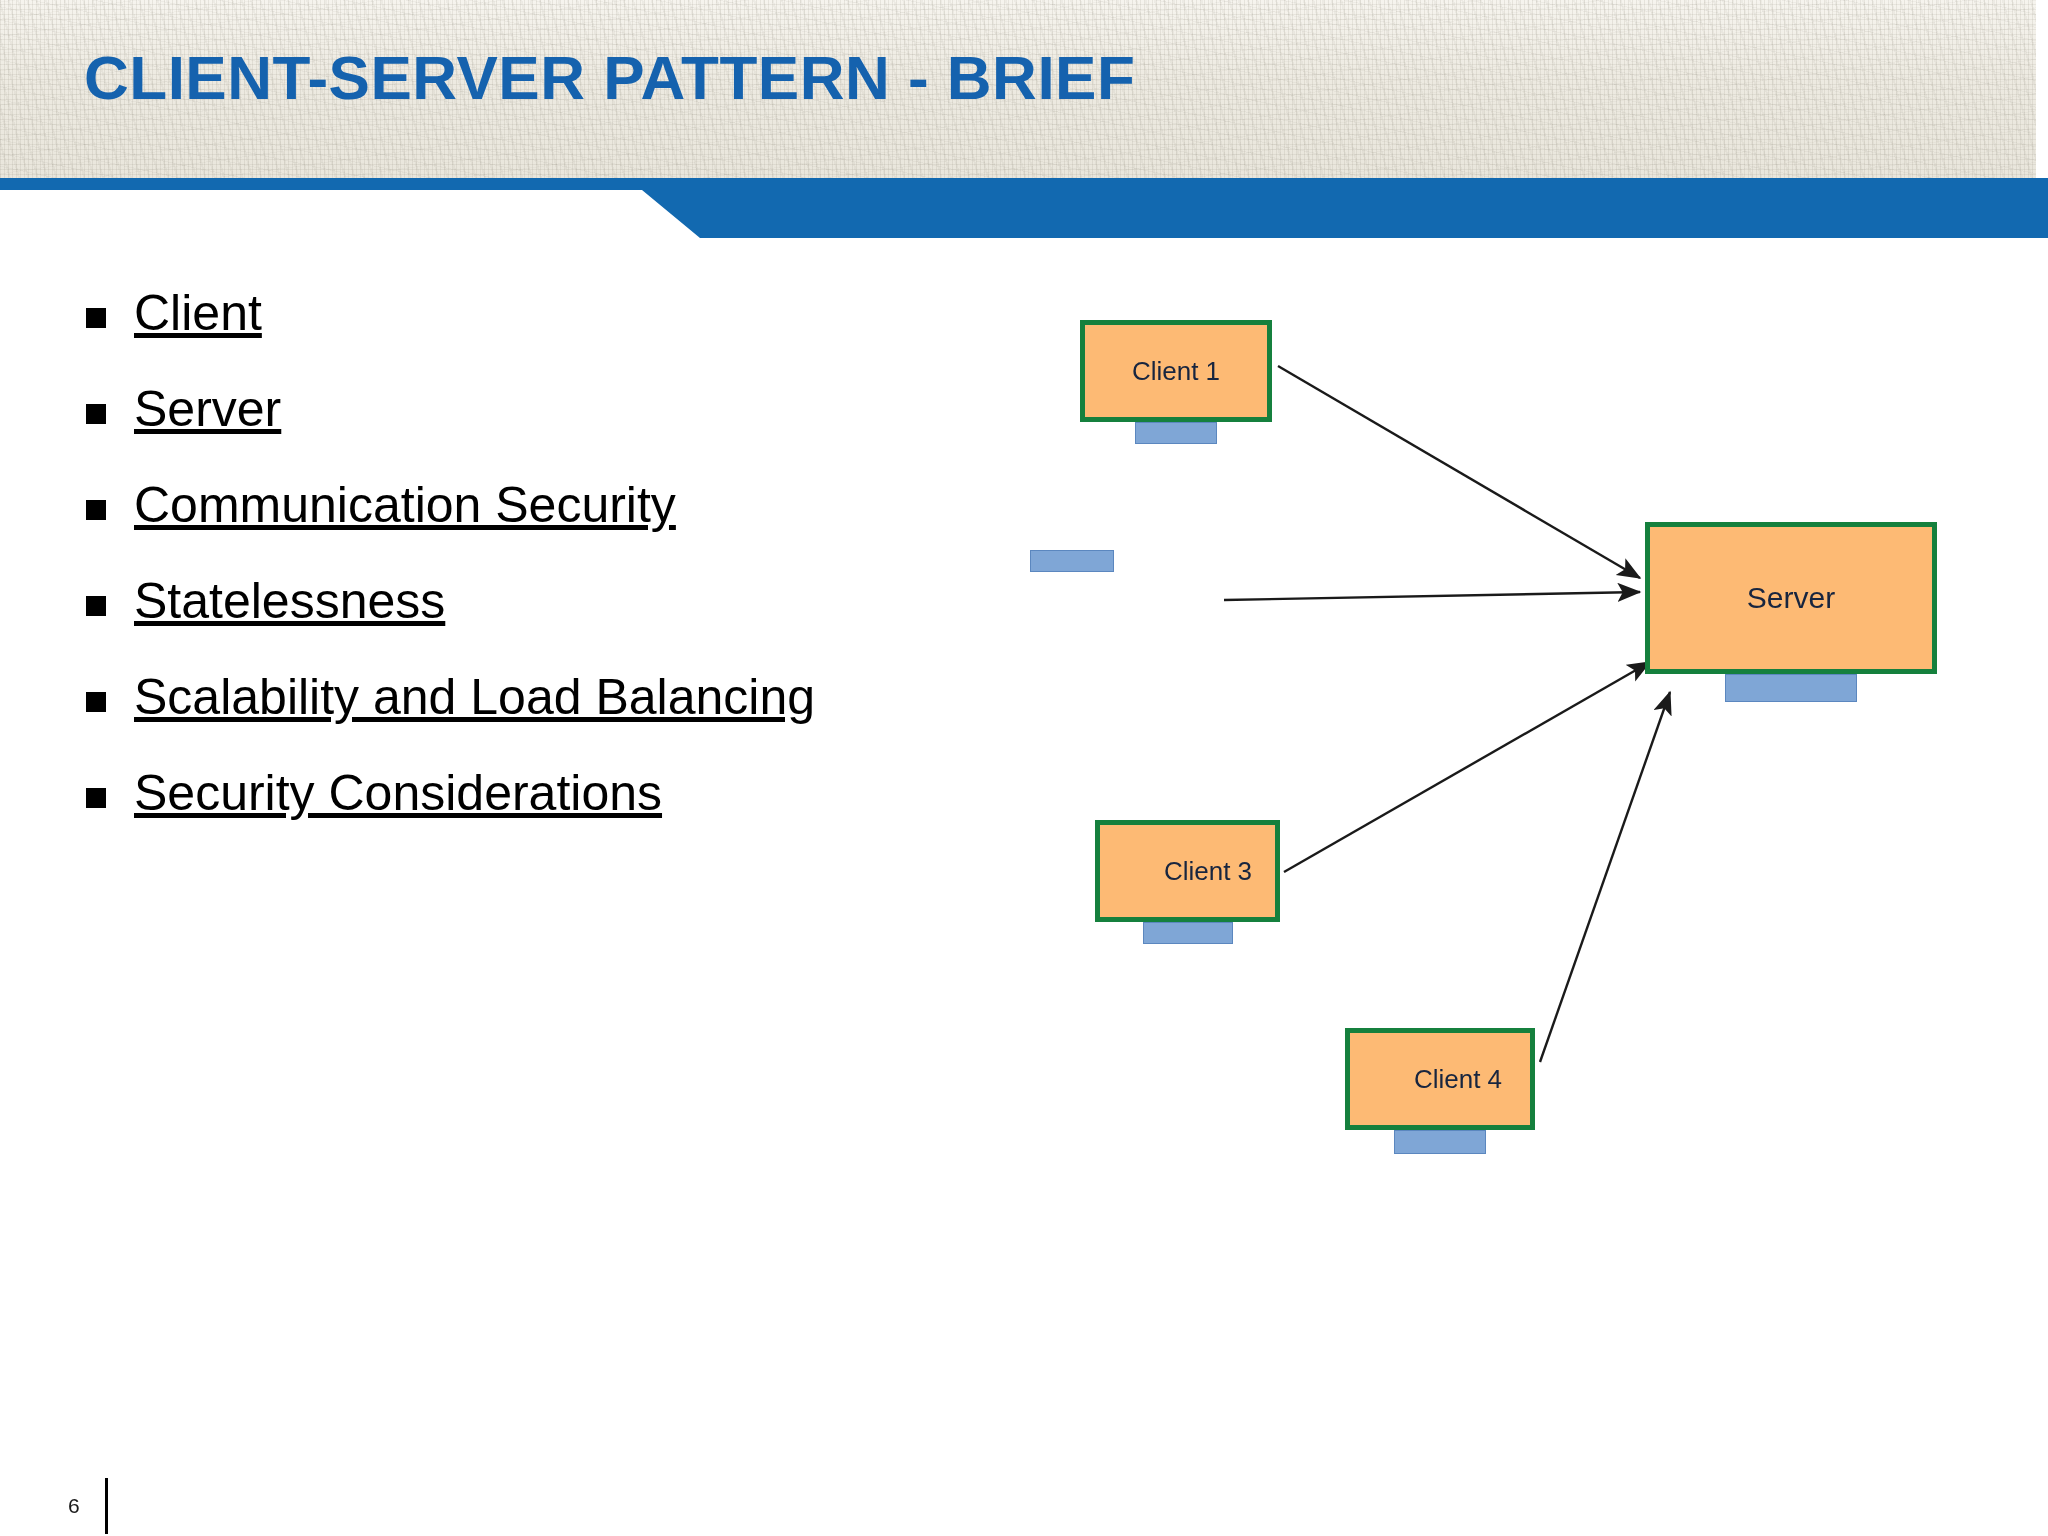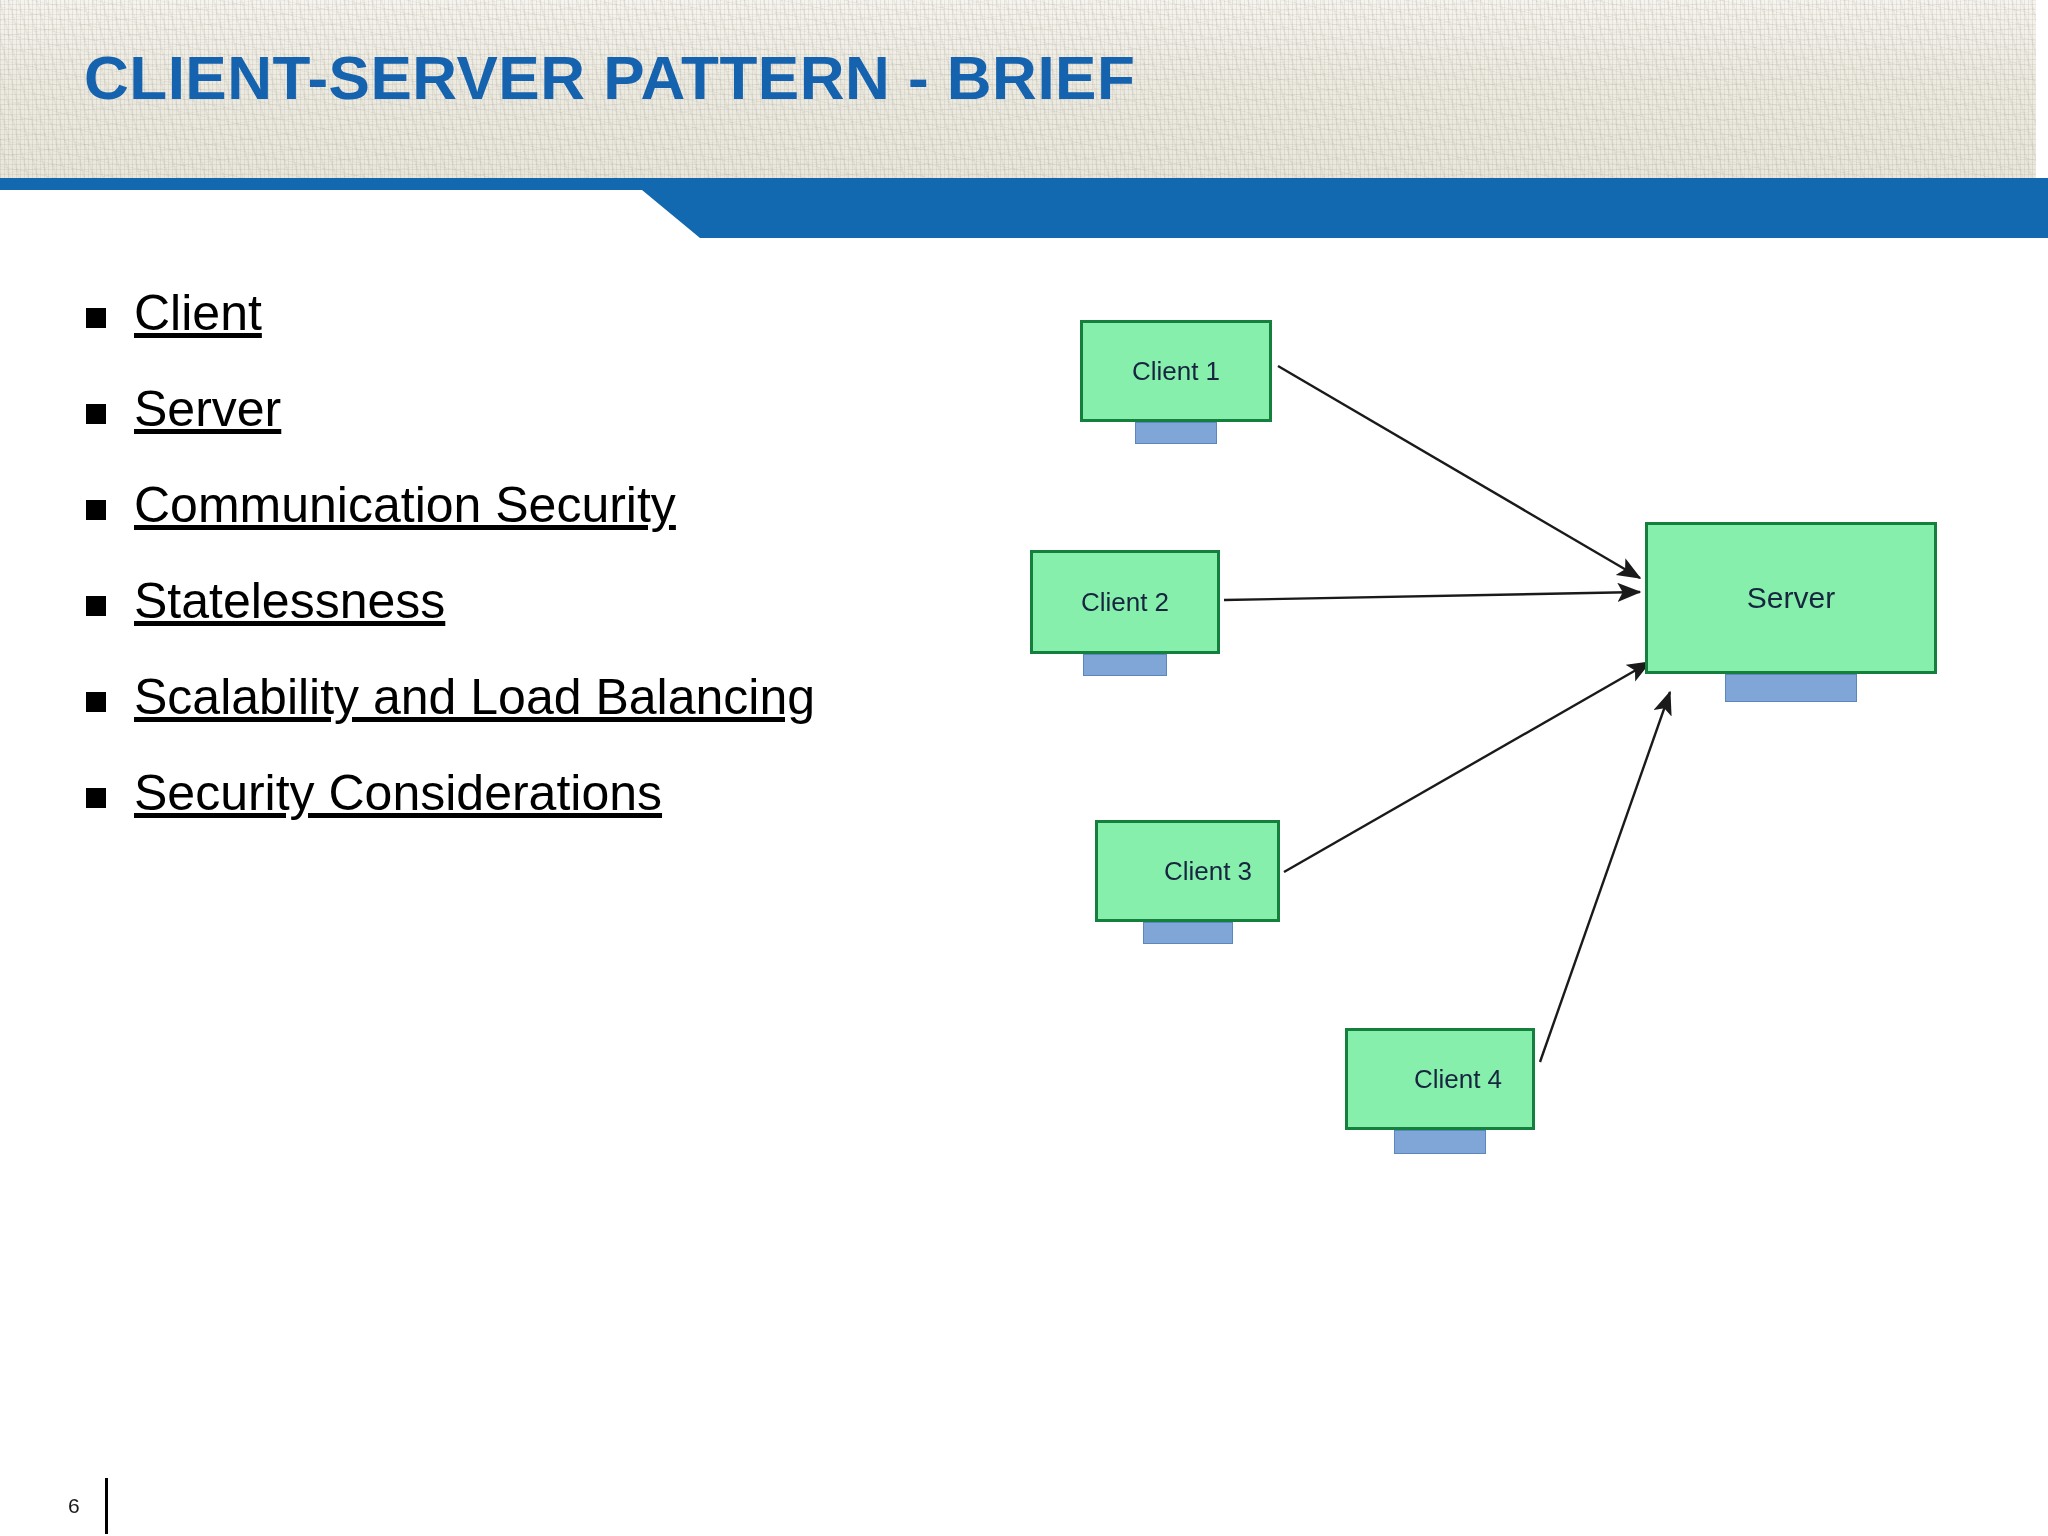--- a/index.html
+++ b/index.html
@@ -66,22 +66,22 @@
   #diagram{
     position:absolute;left:1020px;top:280px;width:1000px;height:900px;
   }
   #diagram-arrows{
     position:absolute;left:0;top:0;width:1000px;height:900px;
   }
   .node{
     position:absolute;
   }
   .node .screen{
-    background:#86efac;
-    border:3px solid #15803d;
+    background:#fdba74;
+    border:5px solid #15803d;
     box-sizing:border-box;
     display:flex;align-items:center;justify-content:center;
   }
   .node .stand{
     background:#7FA6D6;
     border:1px solid #5B87BF;
     box-sizing:border-box;
     margin:0 auto;
   }
   .node .label{
@@ -180,23 +180,20 @@
   </svg>
 
   <div class="node" id="node-client1">
     <div class="screen">
       <span class="label">Client 1</span>
     </div>
     <div class="stand"></div>
   </div>
 
   <div class="node" id="node-client2">
-    <div class="screen">
-      <span class="label">Client 2</span>
-    </div>
     <div class="stand"></div>
   </div>
 
   <div class="node" id="node-client3">
     <div class="screen">
       <span class="label">Client 3</span>
     </div>
     <div class="stand"></div>
   </div>
 

